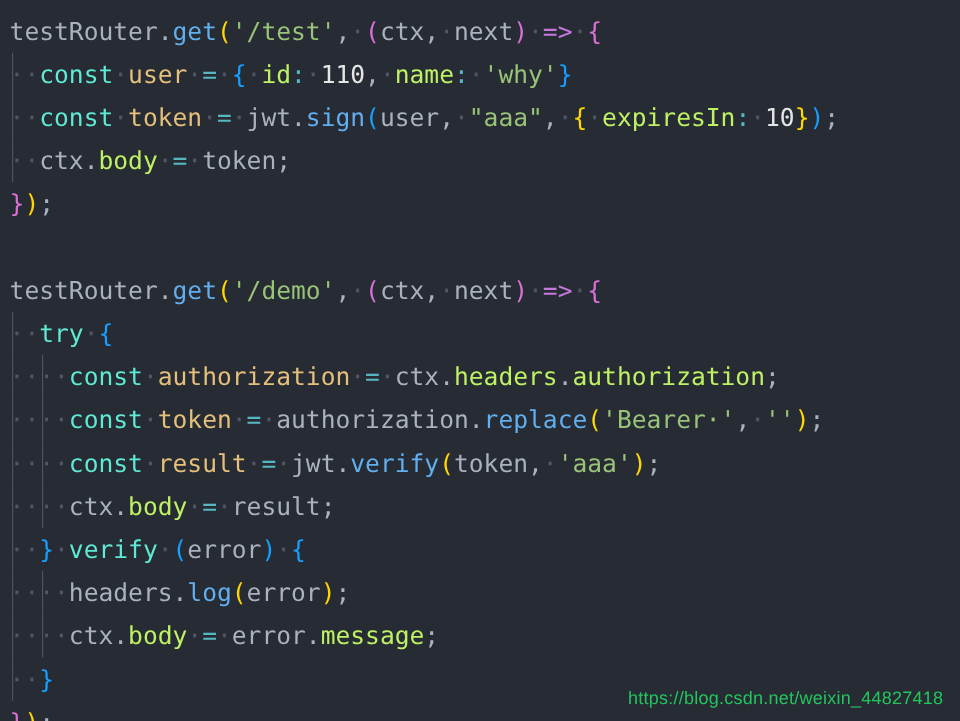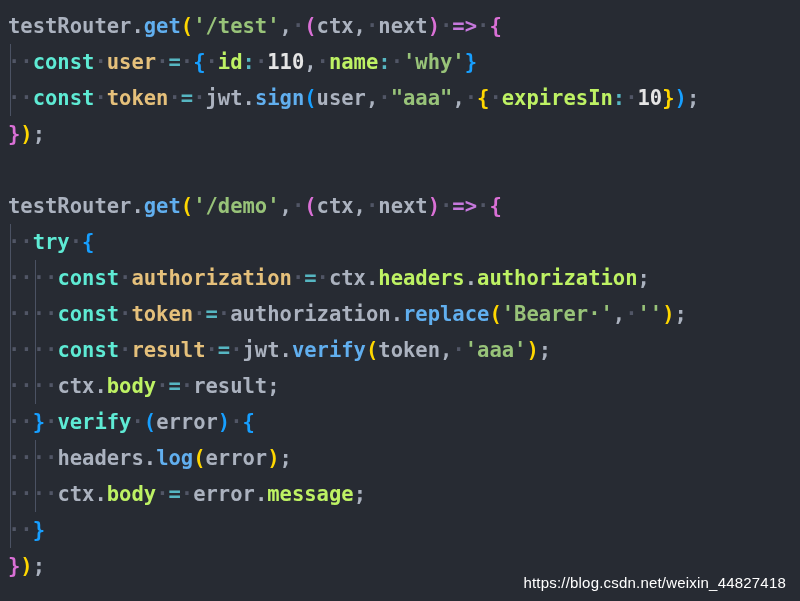--- a/index.html
+++ b/index.html
@@ -26,21 +26,20 @@
   .code-line {
     position: relative;
     height: 36px;
     line-height: 36px;
     white-space: pre;
     font-size: 20.5px;
     letter-spacing: 0px;
     color: #abb2bf;
     padding-left: 8px;
     box-sizing: border-box;
-    font-weight: bold;
   }
 
   
   .guide {
     position: absolute;
     top: 0;
     width: 1px;
     height: 36px;
     background: #4b5263;
   }
@@ -64,33 +63,34 @@
   .bb { color: #179fff; }
 
   .blank-line { height: 36px; }
 
   #watermark {
     position: absolute;
     right: 14px;
     bottom: 10px;
     font-family: "Liberation Sans", sans-serif;
     font-size: 15px;
-    color: #ffffff;
+    color: #22c55e;
     letter-spacing: 0.2px;
     white-space: nowrap;
   }
 </style>
 </head>
 <body>
 
 <div id="editor">
   <div id="code-area">
       <div class="code-line"><span class="t-var">testRouter</span><span class="t-punct">.</span><span class="t-fn">get</span><span class="by">(</span><span class="t-str">'/test'</span><span class="t-punct">,</span><span class="ws">·</span><span class="bm">(</span><span class="t-var">ctx</span><span class="t-punct">,</span><span class="ws">·</span><span class="t-var">next</span><span class="bm">)</span><span class="ws">·</span><span class="t-arrow">=&gt;</span><span class="ws">·</span><span class="bm">{</span></div>
       <div class="code-line"><span class="guide g1"></span><span class="ws">·</span><span class="ws">·</span><span class="t-kw">const</span><span class="ws">·</span><span class="t-def">user</span><span class="ws">·</span><span class="t-op">=</span><span class="ws">·</span><span class="bb">{</span><span class="ws">·</span><span class="t-prop">id</span><span class="t-op">:</span><span class="ws">·</span><span class="t-num">110</span><span class="t-punct">,</span><span class="ws">·</span><span class="t-prop">name</span><span class="t-op">:</span><span class="ws">·</span><span class="t-str">'why'</span><span class="bb">}</span></div>
       <div class="code-line"><span class="guide g1"></span><span class="ws">·</span><span class="ws">·</span><span class="t-kw">const</span><span class="ws">·</span><span class="t-def">token</span><span class="ws">·</span><span class="t-op">=</span><span class="ws">·</span><span class="t-var">jwt</span><span class="t-punct">.</span><span class="t-fn">sign</span><span class="bb">(</span><span class="t-var">user</span><span class="t-punct">,</span><span class="ws">·</span><span class="t-str">"aaa"</span><span class="t-punct">,</span><span class="ws">·</span><span class="by">{</span><span class="ws">·</span><span class="t-prop">expiresIn</span><span class="t-op">:</span><span class="ws">·</span><span class="t-num">10</span><span class="by">}</span><span class="bb">)</span><span class="t-punct">;</span></div>
+      <div class="code-line"><span class="guide g1"></span><span class="ws">·</span><span class="ws">·</span><span class="t-var">ctx</span><span class="t-punct">.</span><span class="t-prop">body</span><span class="ws">·</span><span class="t-op">=</span><span class="ws">·</span><span class="t-var">token</span><span class="t-punct">;</span></div>
       <div class="code-line"><span class="bm">}</span><span class="by">)</span><span class="t-punct">;</span></div>
       <div class="code-line blank-line">&nbsp;</div>
       <div class="code-line"><span class="t-var">testRouter</span><span class="t-punct">.</span><span class="t-fn">get</span><span class="by">(</span><span class="t-str">'/demo'</span><span class="t-punct">,</span><span class="ws">·</span><span class="bm">(</span><span class="t-var">ctx</span><span class="t-punct">,</span><span class="ws">·</span><span class="t-var">next</span><span class="bm">)</span><span class="ws">·</span><span class="t-arrow">=&gt;</span><span class="ws">·</span><span class="bm">{</span></div>
       <div class="code-line"><span class="guide g1"></span><span class="ws">·</span><span class="ws">·</span><span class="t-kw">try</span><span class="ws">·</span><span class="bb">{</span></div>
       <div class="code-line"><span class="guide g1"></span><span class="guide g2"></span><span class="ws">·</span><span class="ws">·</span><span class="ws">·</span><span class="ws">·</span><span class="t-kw">const</span><span class="ws">·</span><span class="t-def">authorization</span><span class="ws">·</span><span class="t-op">=</span><span class="ws">·</span><span class="t-var">ctx</span><span class="t-punct">.</span><span class="t-prop">headers</span><span class="t-punct">.</span><span class="t-prop">authorization</span><span class="t-punct">;</span></div>
       <div class="code-line"><span class="guide g1"></span><span class="guide g2"></span><span class="ws">·</span><span class="ws">·</span><span class="ws">·</span><span class="ws">·</span><span class="t-kw">const</span><span class="ws">·</span><span class="t-def">token</span><span class="ws">·</span><span class="t-op">=</span><span class="ws">·</span><span class="t-var">authorization</span><span class="t-punct">.</span><span class="t-fn">replace</span><span class="by">(</span><span class="t-str">'Bearer·'</span><span class="t-punct">,</span><span class="ws">·</span><span class="t-str">''</span><span class="by">)</span><span class="t-punct">;</span></div>
       <div class="code-line"><span class="guide g1"></span><span class="guide g2"></span><span class="ws">·</span><span class="ws">·</span><span class="ws">·</span><span class="ws">·</span><span class="t-kw">const</span><span class="ws">·</span><span class="t-def">result</span><span class="ws">·</span><span class="t-op">=</span><span class="ws">·</span><span class="t-var">jwt</span><span class="t-punct">.</span><span class="t-fn">verify</span><span class="by">(</span><span class="t-var">token</span><span class="t-punct">,</span><span class="ws">·</span><span class="t-str">'aaa'</span><span class="by">)</span><span class="t-punct">;</span></div>
       <div class="code-line"><span class="guide g1"></span><span class="guide g2"></span><span class="ws">·</span><span class="ws">·</span><span class="ws">·</span><span class="ws">·</span><span class="t-var">ctx</span><span class="t-punct">.</span><span class="t-prop">body</span><span class="ws">·</span><span class="t-op">=</span><span class="ws">·</span><span class="t-var">result</span><span class="t-punct">;</span></div>
       <div class="code-line"><span class="guide g1"></span><span class="ws">·</span><span class="ws">·</span><span class="bb">}</span><span class="ws">·</span><span class="t-kw">verify</span><span class="ws">·</span><span class="bb">(</span><span class="t-var">error</span><span class="bb">)</span><span class="ws">·</span><span class="bb">{</span></div>
       <div class="code-line"><span class="guide g1"></span><span class="guide g2"></span><span class="ws">·</span><span class="ws">·</span><span class="ws">·</span><span class="ws">·</span><span class="t-var">headers</span><span class="t-punct">.</span><span class="t-fn">log</span><span class="by">(</span><span class="t-var">error</span><span class="by">)</span><span class="t-punct">;</span></div>

